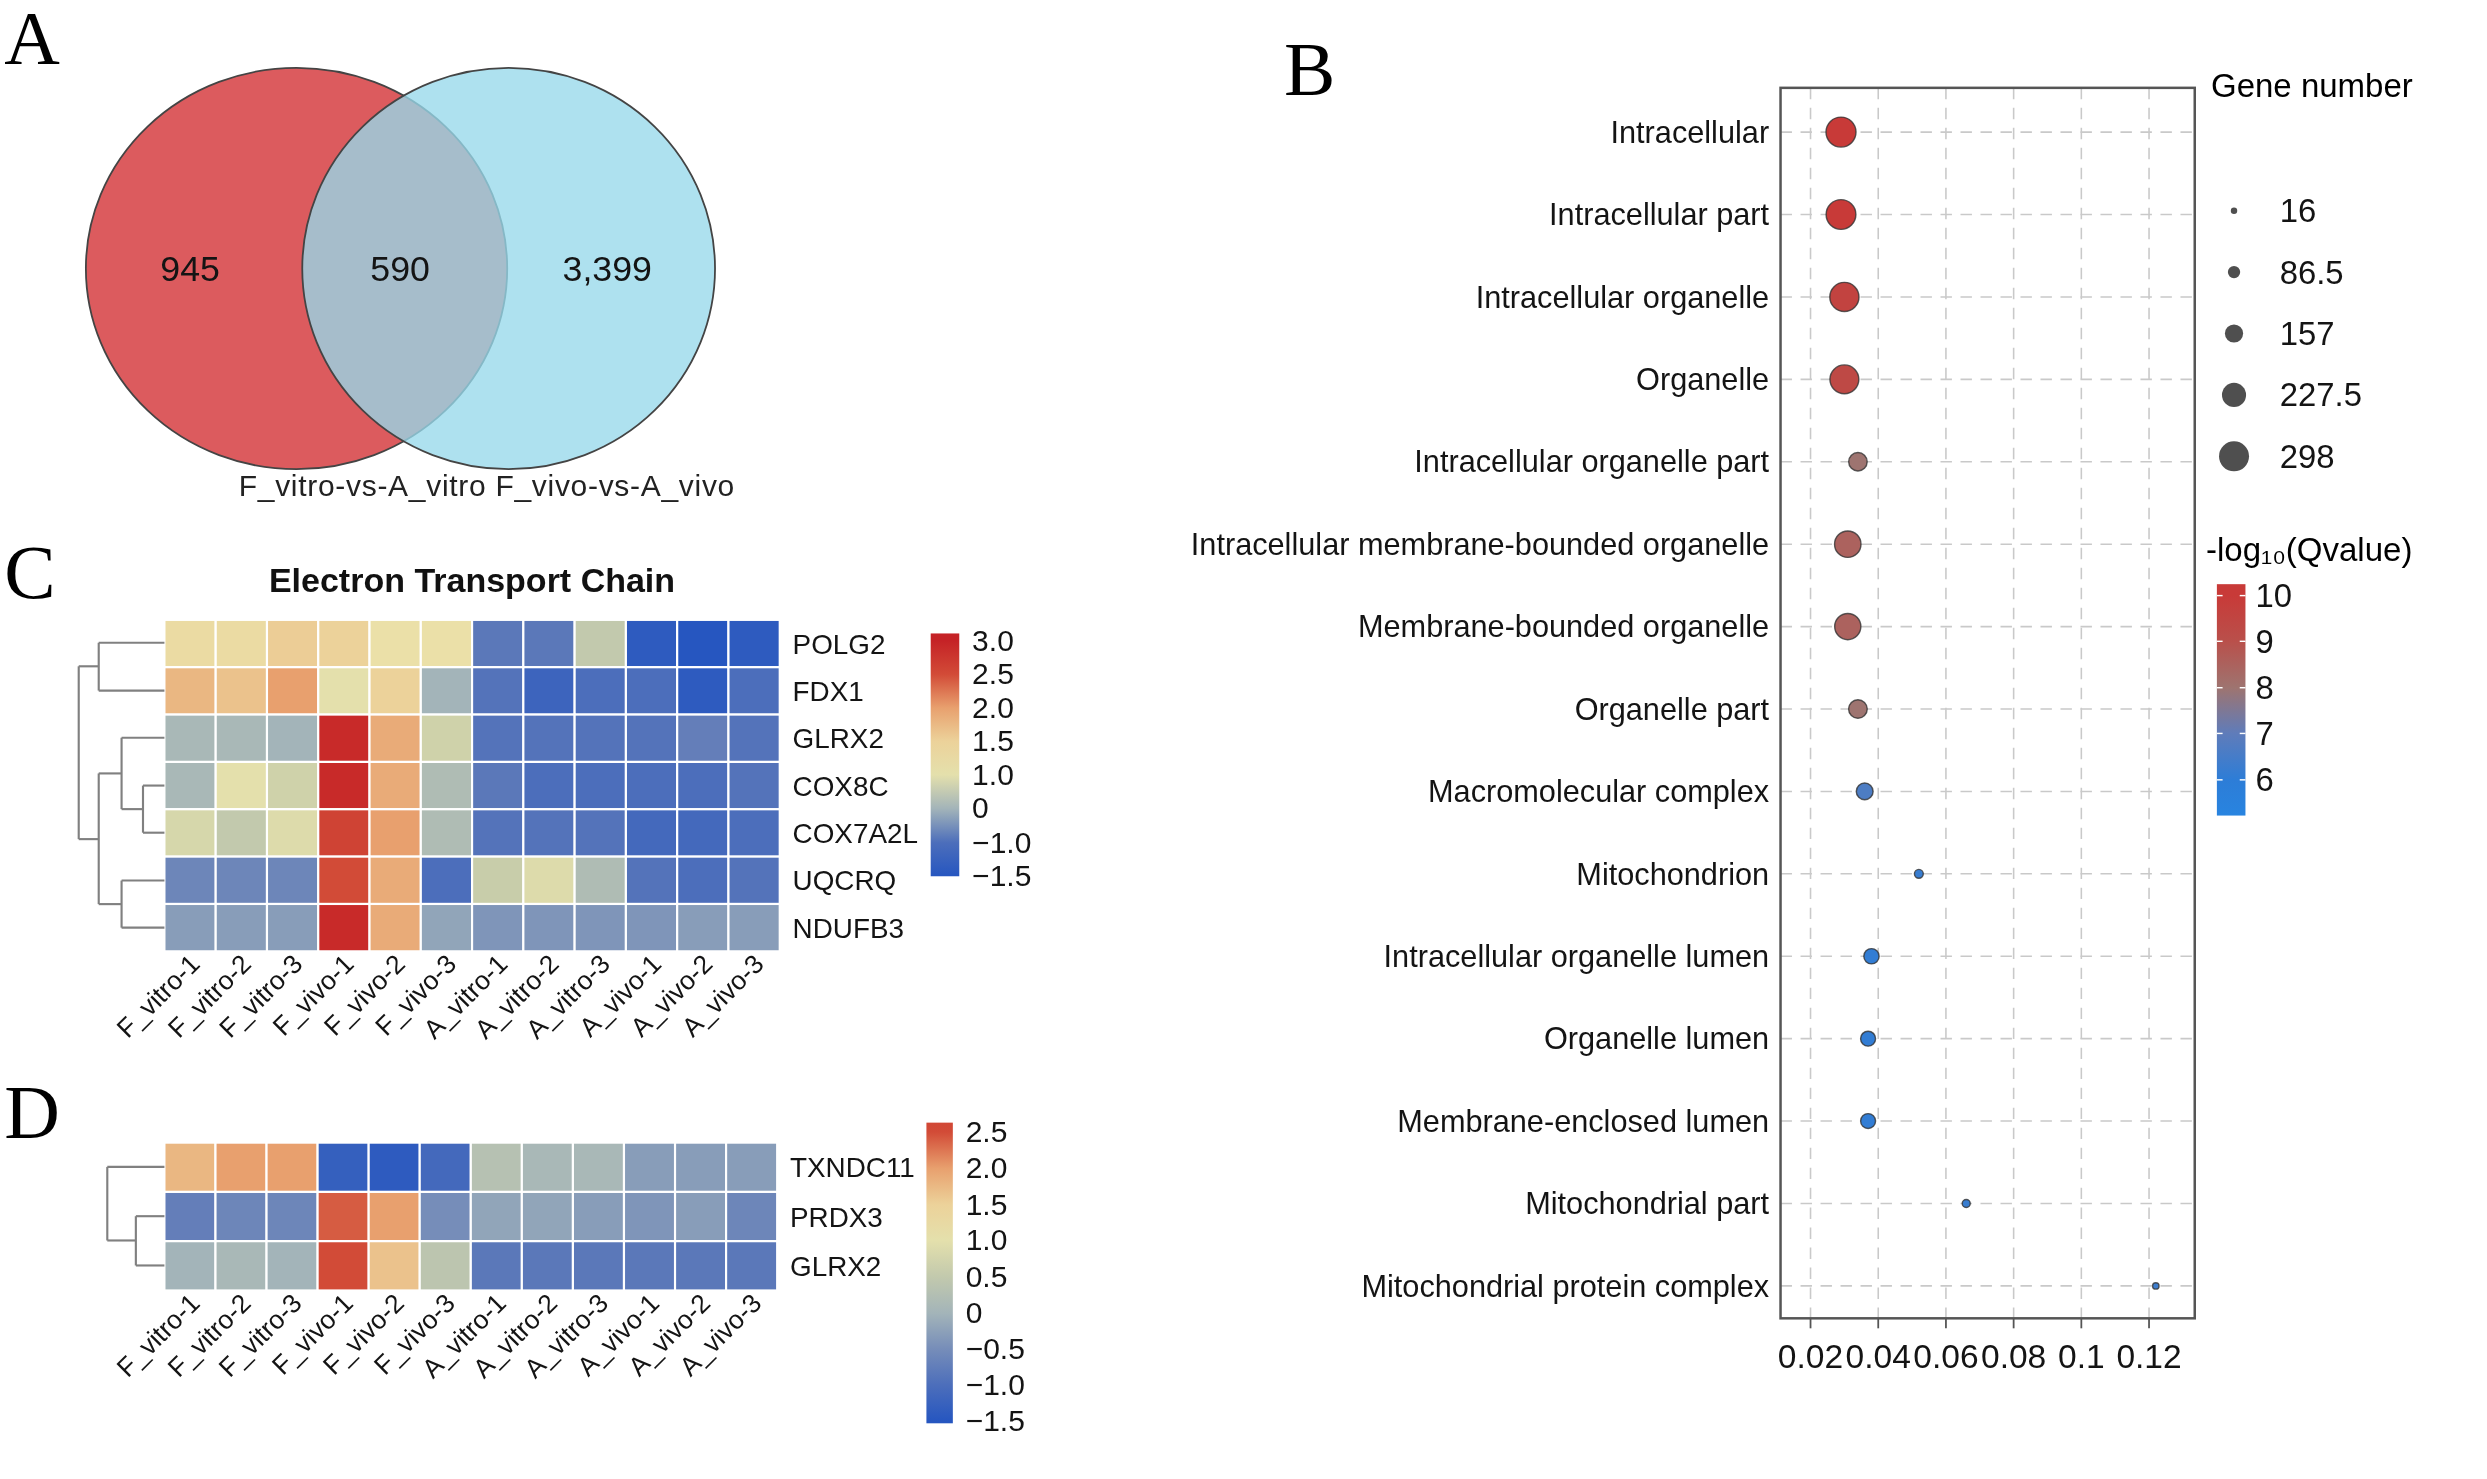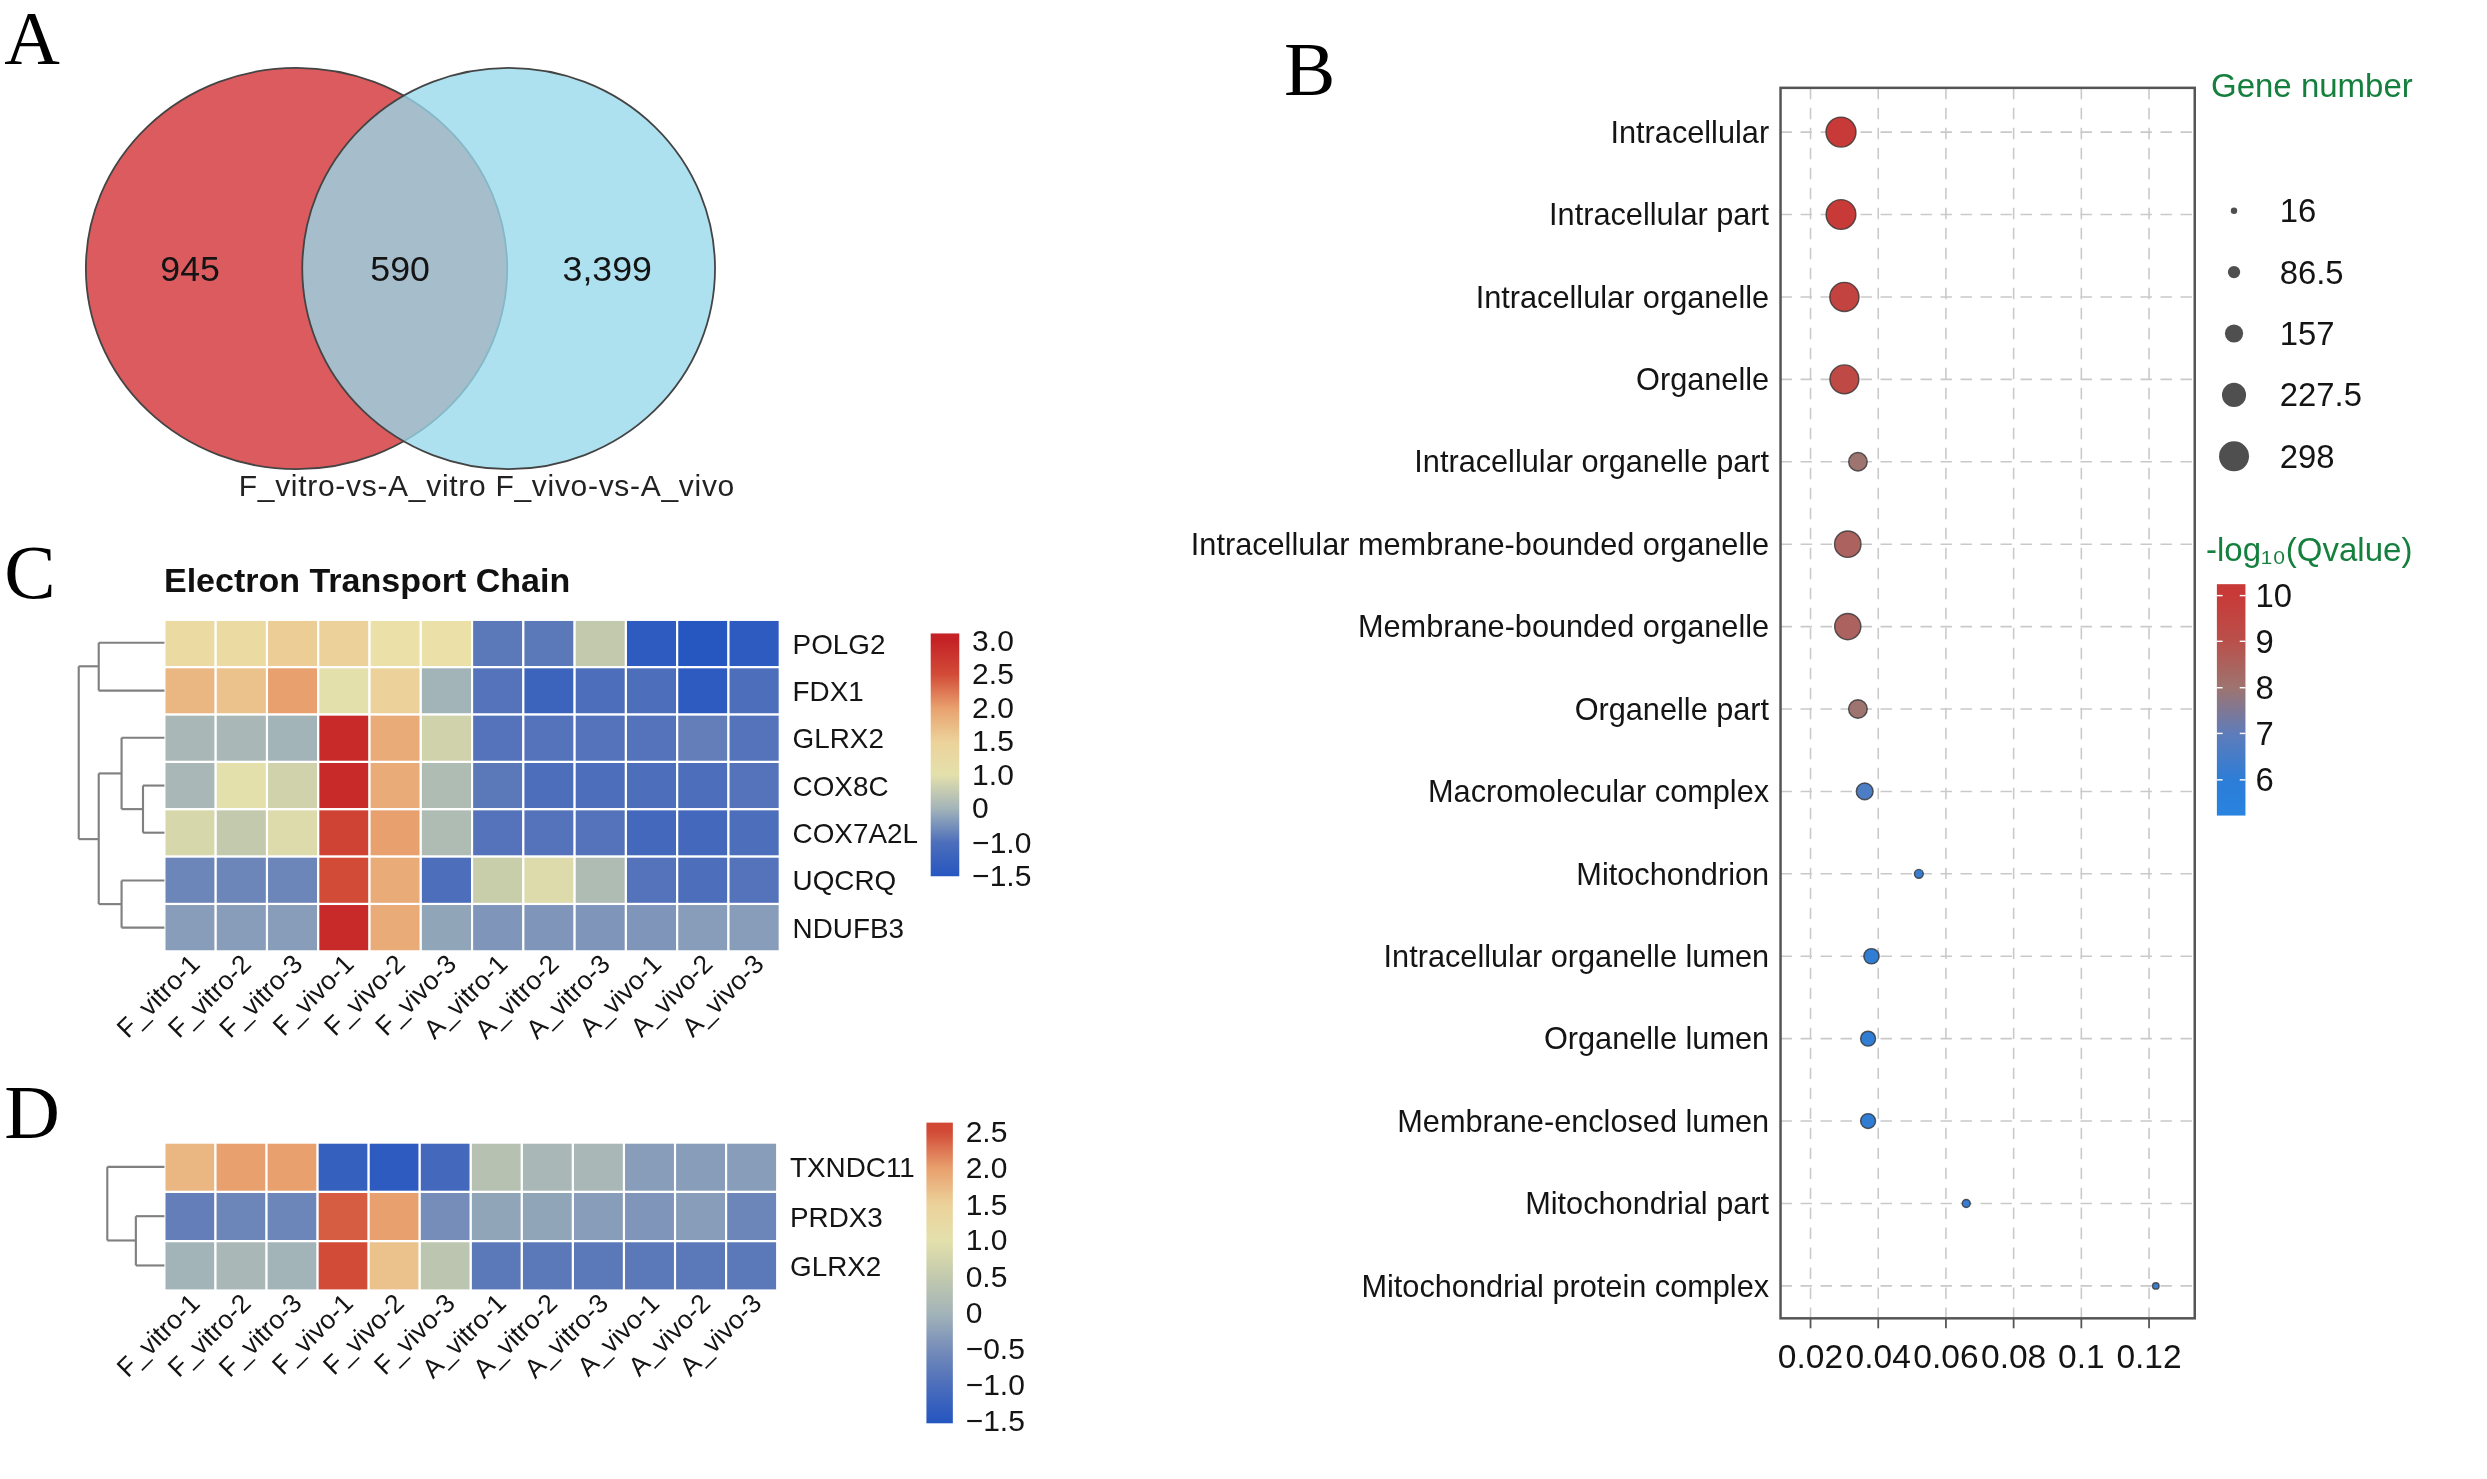--- a/index.html
+++ b/index.html
@@ -1,24 +1,24 @@
 <!DOCTYPE html>
 <html style="font-size:11.4px"><head>
 <meta charset="utf-8">
 <style>
   html,body{margin:0;padding:0;background:#ffffff;}
   #page{position:relative;width:2487px;height:1479px;background:#ffffff;overflow:hidden;
         font-family:"Liberation Sans","DejaVu Sans",sans-serif;}
   #chart-svg{position:absolute;left:0;top:0;}
   .pl{position:absolute;font-family:"Liberation Serif","DejaVu Serif",serif;
       font-size:77px;color:#000;line-height:1;}
-  .htitle{position:absolute;font-size:34px;font-weight:bold;color:#111;text-align:left;}
+  .htitle{position:absolute;font-size:34px;font-weight:bold;color:#111;text-align:center;}
   .venncap{position:absolute;font-size:30px;color:#222;text-align:right;letter-spacing:0.7px;}
   .axtitle{position:absolute;font-size:36px;font-weight:bold;color:#111;text-align:center;}
-  .legtitle{position:absolute;font-size:33px;color:#15803d;}
+  .legtitle{position:absolute;font-size:33px;color:#000000;}
 </style>
 </head>
 <body>
 
 <div id="page">
   <svg id="chart-svg" width="2487" height="1479" viewBox="0 0 3482 2071">
       <defs>
         <linearGradient id="qgrad" x1="0" y1="0" x2="0" y2="1">
           <stop offset="0" stop-color="rgb(200,58,56)"></stop>
           <stop offset="0.049" stop-color="rgb(200,58,56)"></stop>

